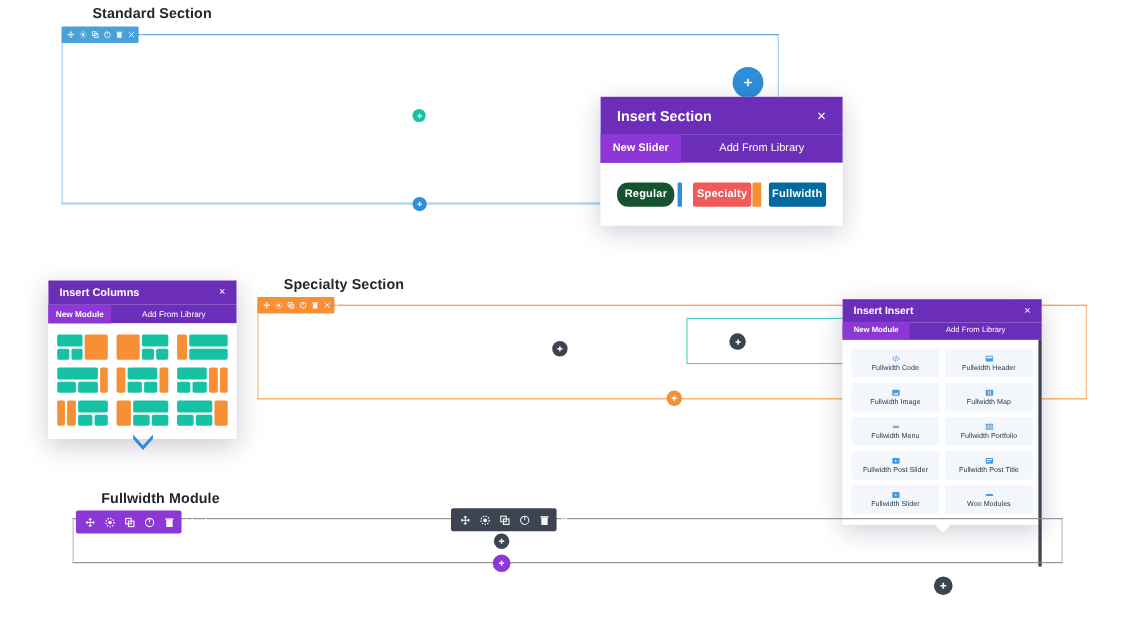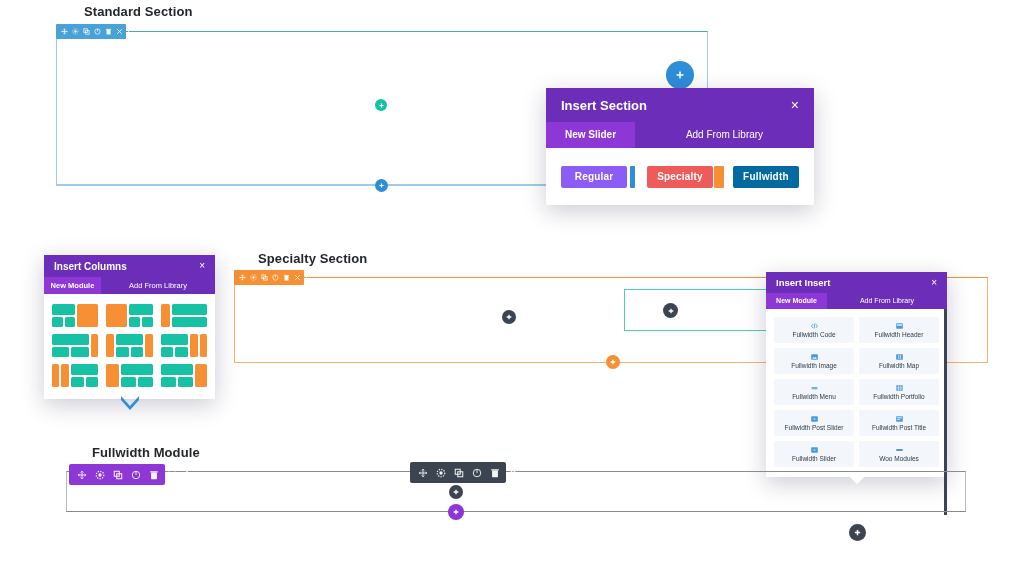--- a/index.html
+++ b/index.html
@@ -77,21 +77,21 @@
   .panel-tabs .tab {
     color: #fff;
     text-align: center;
     cursor: pointer;
     white-space: nowrap;
   }
   .panel-tabs .tab.active { background: #8c37d6; font-weight: 700; }
   .panel-body { background: #fff; }
 
   
-  #insert-section { left: 546px; top: 88px; width: 268px; }
+  #insert-section { left: 546px; top: 88px; width: 220px; }
   #insert-section .panel-head { height: 34px; padding: 0 15px; }
   #insert-section .ptitle { font-size: 13px; }
   #insert-section .panel-close { font-size: 14px; }
   #insert-section .panel-tabs .tab { height: 26px; line-height: 26px; font-size: 10px; }
   #insert-section .tab.active { width: 89px; }
   #insert-section .tab.lib { width: 179px; }
   #insert-section .panel-body {
     height: 57px;
     display: flex;
     align-items: center;
@@ -273,21 +273,21 @@
   <div class="panel" id="insert-section">
     <div class="panel-head">
       <span class="ptitle">Insert Section</span>
       <span class="panel-close">×</span>
     </div>
     <div class="panel-tabs">
       <div class="tab active">New Slider</div>
       <div class="tab lib">Add From Library</div>
     </div>
     <div class="panel-body">
-      <button class="sec-btn" style="background:#8b5cf6; width:67px;">Regular</button>
+      <button class="sec-btn" style="background:#14532d; width:67px;border-radius:10px;">Regular</button>
       <div class="sec-accent" style="background:#2e8ed7;"></div>
       <div class="sec-gap"></div>
       <button class="sec-btn" style="background:#ef5b5b; width:67px;">Specialty</button>
       <div class="sec-accent" style="background:#f79034; width:10px; margin:0 0 0 1px;"></div>
       <div class="sec-gap"></div>
       <button class="sec-btn" style="background:#0369a1; width:67px;">Fullwidth</button>
     </div>
   </div>
 
   <div class="caption" style="left:258px; top:251px;">Specialty Section</div>

